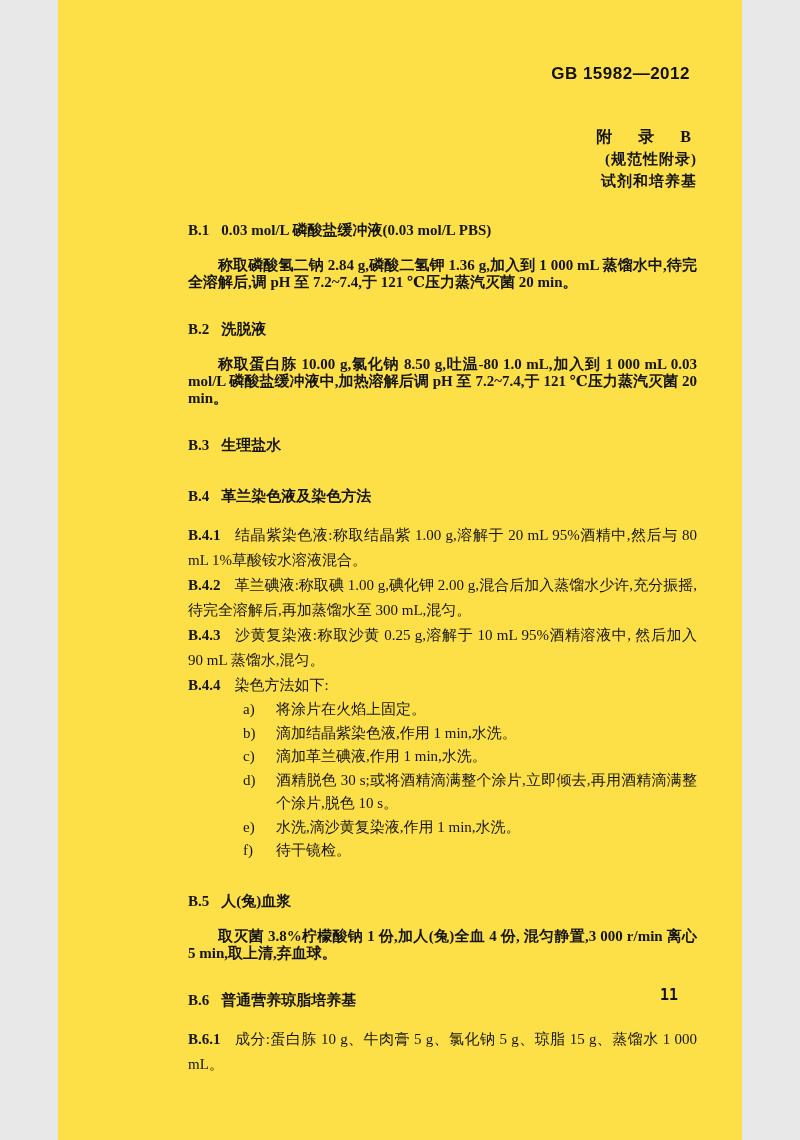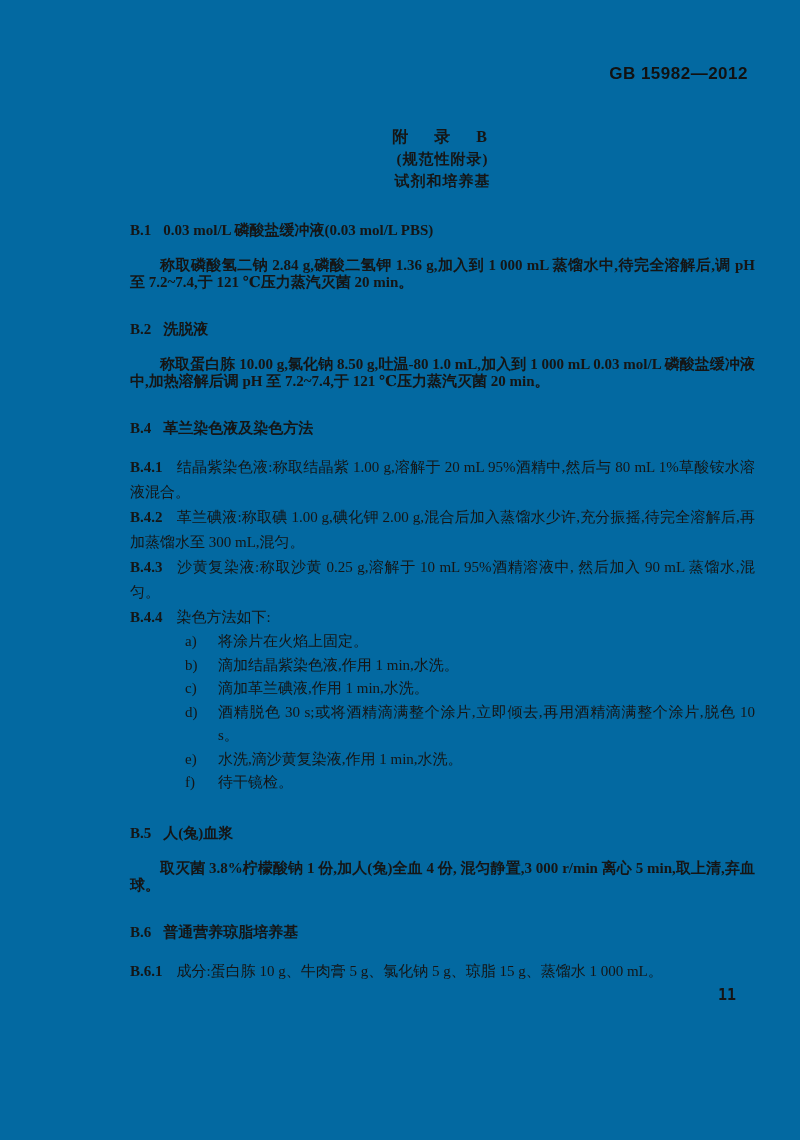--- a/index.html
+++ b/index.html
@@ -3,43 +3,43 @@
 <meta charset="utf-8">
 <style>
   html, body {
     margin: 0;
     padding: 0;
     background: #e8e8e8;
     font-family: "Liberation Serif", "DejaVu Serif", serif;
   }
   .page {
     position: relative;
-    width: 800px;
+    width: 684px;
     height: 1140px;
     margin: 0 auto;
-    background: #0369a1;
+    background: #fde047;
     color: #151515;
     overflow: hidden;
   }
   .std-code {
     position: absolute;
     top: 64px;
     right: 52px;
     font-family: "Liberation Sans", "DejaVu Sans", sans-serif;
     font-weight: bold;
     font-size: 17px;
     letter-spacing: 0.5px;
     color: #111;
   }
   .content {
     padding: 126px 45px 0 130px;
     font-size: 15px;
   }
   .title-block {
-    text-align: center;
+    text-align: right;
     font-weight: bold;
     line-height: 22px;
   }
   .title-block .main-title {
     font-size: 16px;
     word-spacing: 10px;
     letter-spacing: 6px;
   }
   .title-block .sub {
     font-size: 15px;
@@ -118,20 +118,23 @@
     </section>
 
     <section>
       <h2 class="sec-h">
         <span class="num">B.2</span><span class="ttl">洗脱液</span>
       </h2>
       <p class="para">称取蛋白胨 10.00 g,氯化钠 8.50 g,吐温-80 1.0 mL,加入到 1 000 mL 0.03 mol/L 磷酸盐缓冲液中,加热溶解后调 pH 至 7.2~7.4,于 121 ℃压力蒸汽灭菌 20 min。</p>
     </section>
 
     <section>
+      <h2 class="sec-h">
+        <span class="num">B.3</span><span class="ttl">生理盐水</span>
+      </h2>
     </section>
 
     <section>
       <h2 class="sec-h">
         <span class="num">B.4</span><span class="ttl">革兰染色液及染色方法</span>
       </h2>
       <div class="subsec-block">
         <p class="subsec">
           <span class="subnum">B.4.1</span><span>结晶紫染色液:称取结晶紫 1.00 g,溶解于 20 mL 95%酒精中,然后与 80 mL 1%草酸铵水溶液混合。</span>
         </p>

